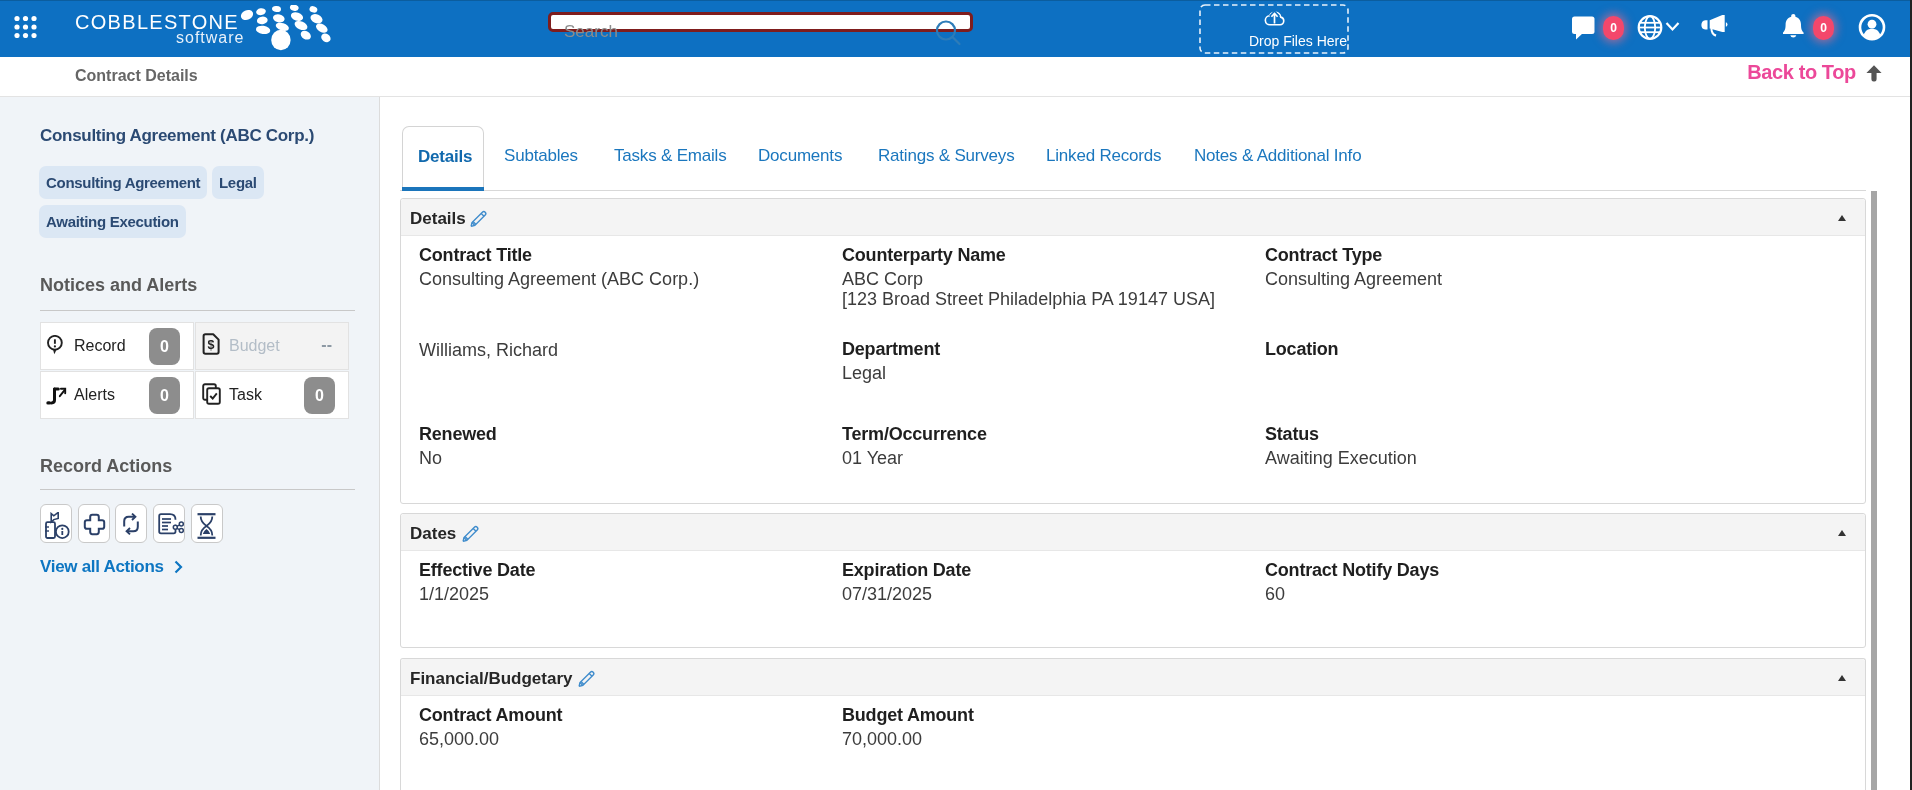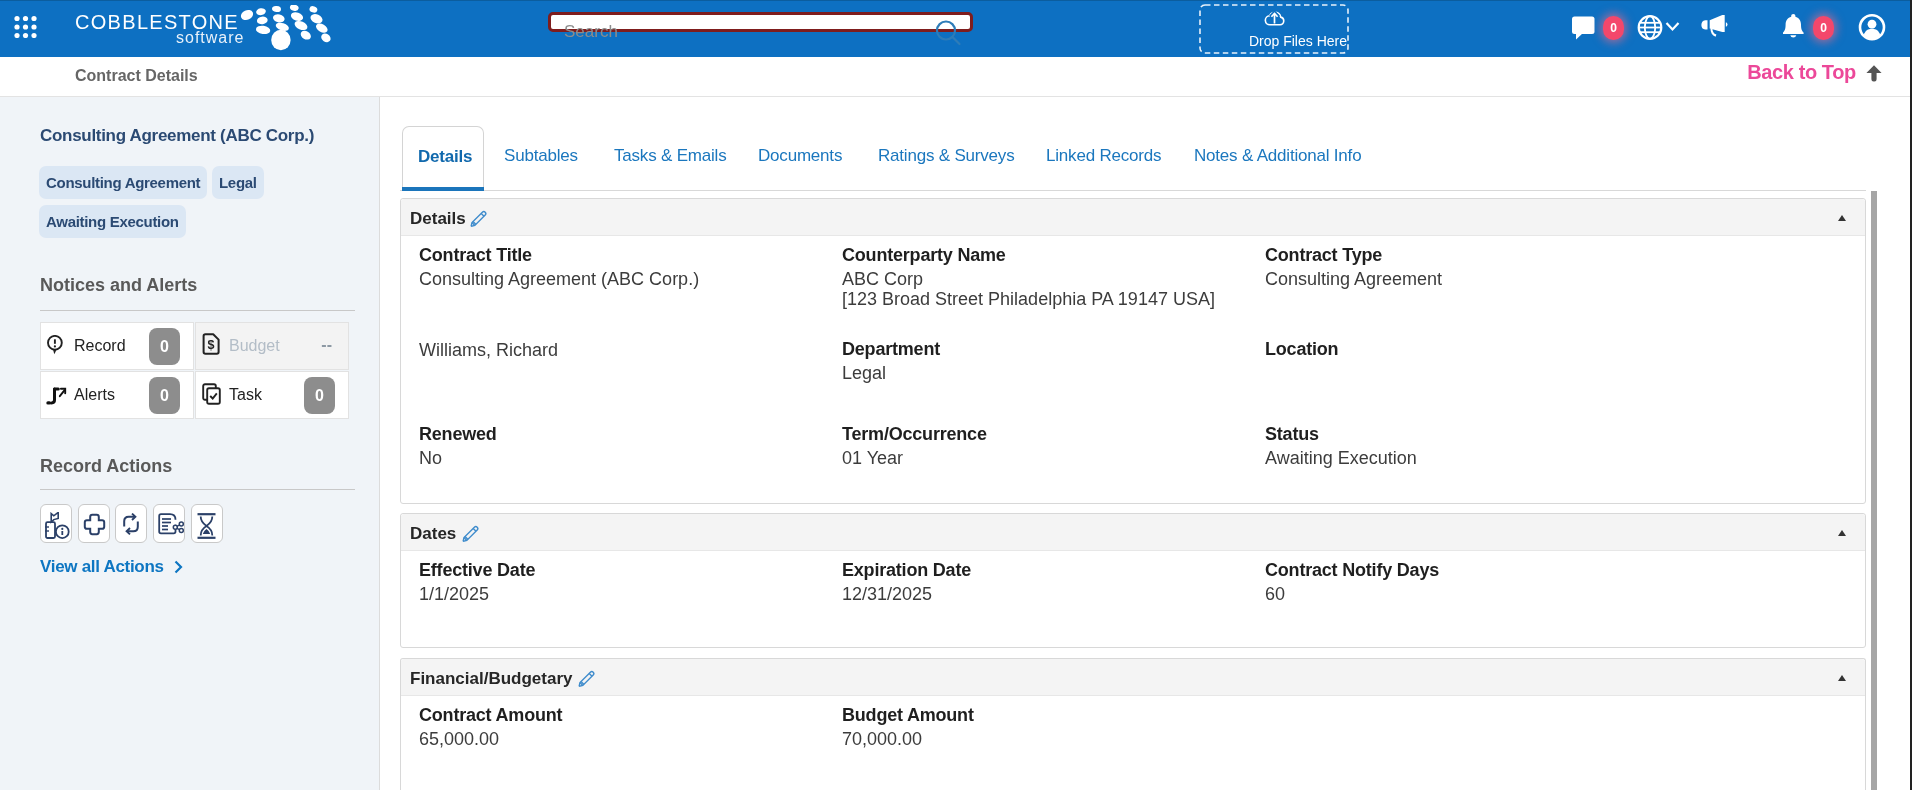--- a/index.html
+++ b/index.html
@@ -355,21 +355,21 @@
         </svg>
         <span class="col"></span>
       </div>
     <div class="frow" style="left:18px; top:45px;">
       <div class="fld" style="left:0;">
           <div class="lb">Effective Date</div>
           <div class="vl">1/1/2025</div>
         </div>
       <div class="fld" style="left:423px;">
           <div class="lb">Expiration Date</div>
-          <div class="vl">12/31/2025</div>
+          <div class="vl">07/31/2025</div>
         </div>
       <div class="fld" style="left:798px;margin-left:48px;">
           <div class="lb">Contract Notify Days</div>
           <div class="vl">60</div>
         </div>
     </div>
   </div>
 
   <div class="panel" id="p3" style="top:561px; height:140px; border-bottom:none; border-radius:3px 3px 0 0;">
     <div class="phead">

